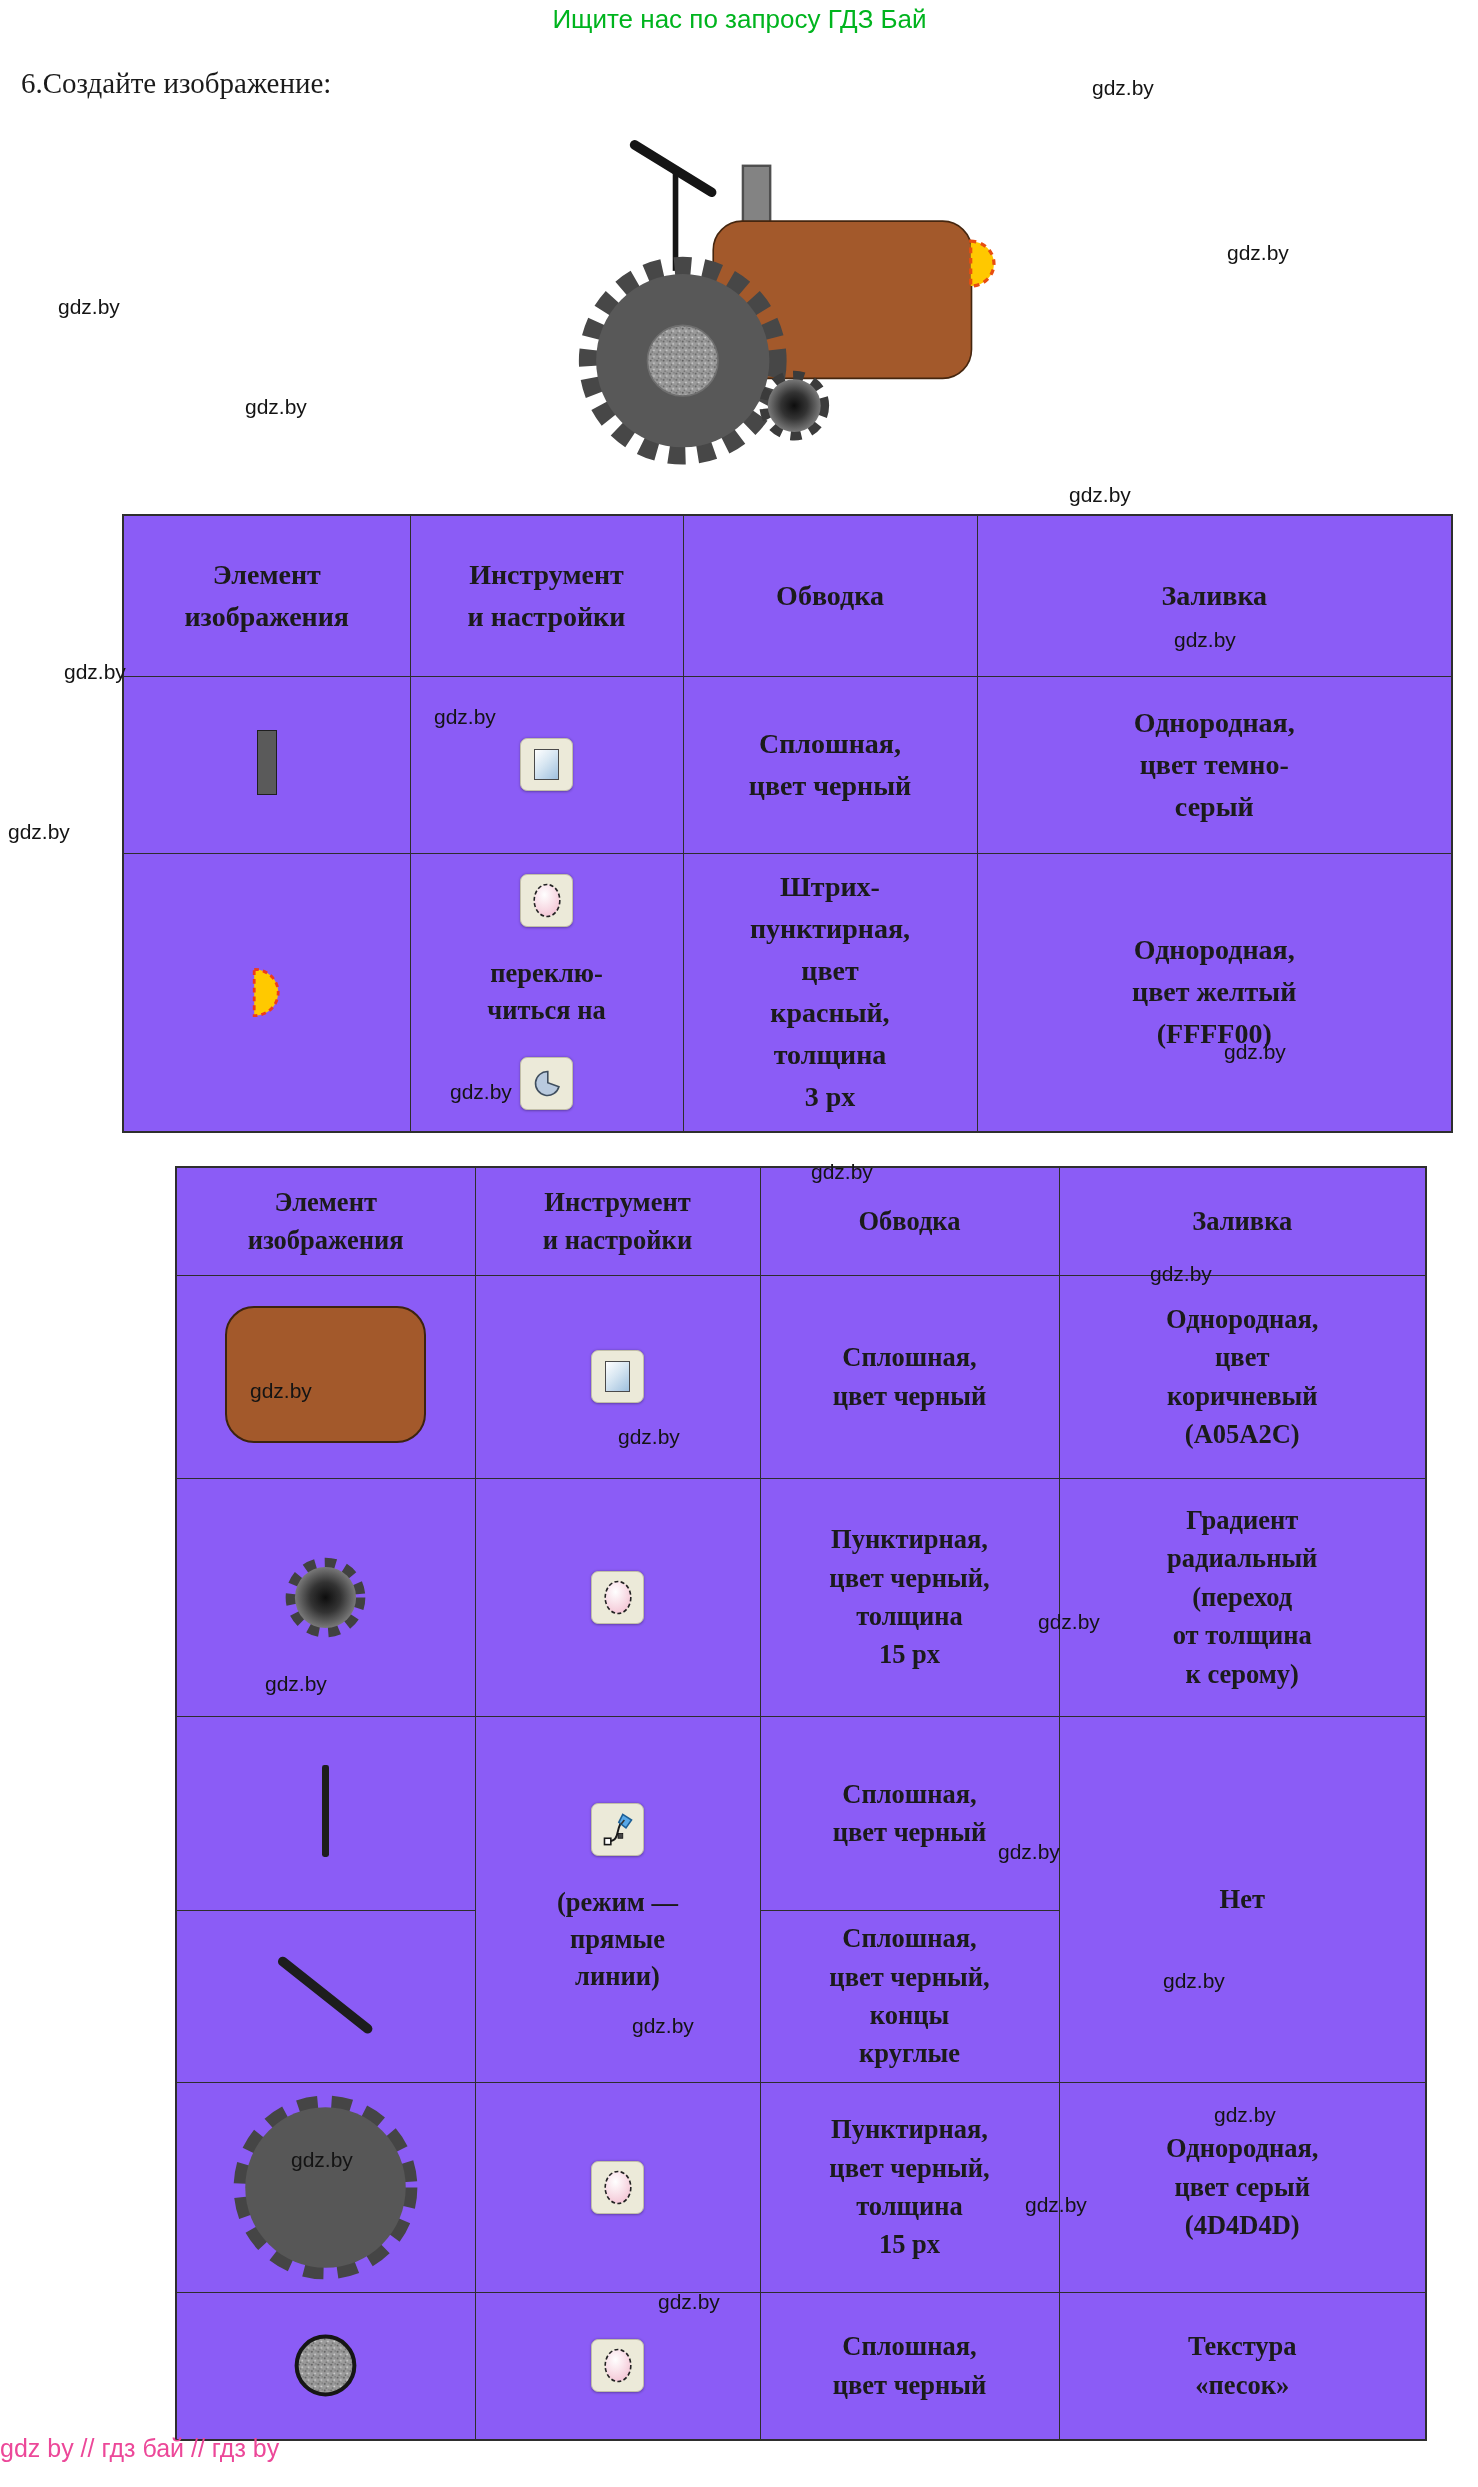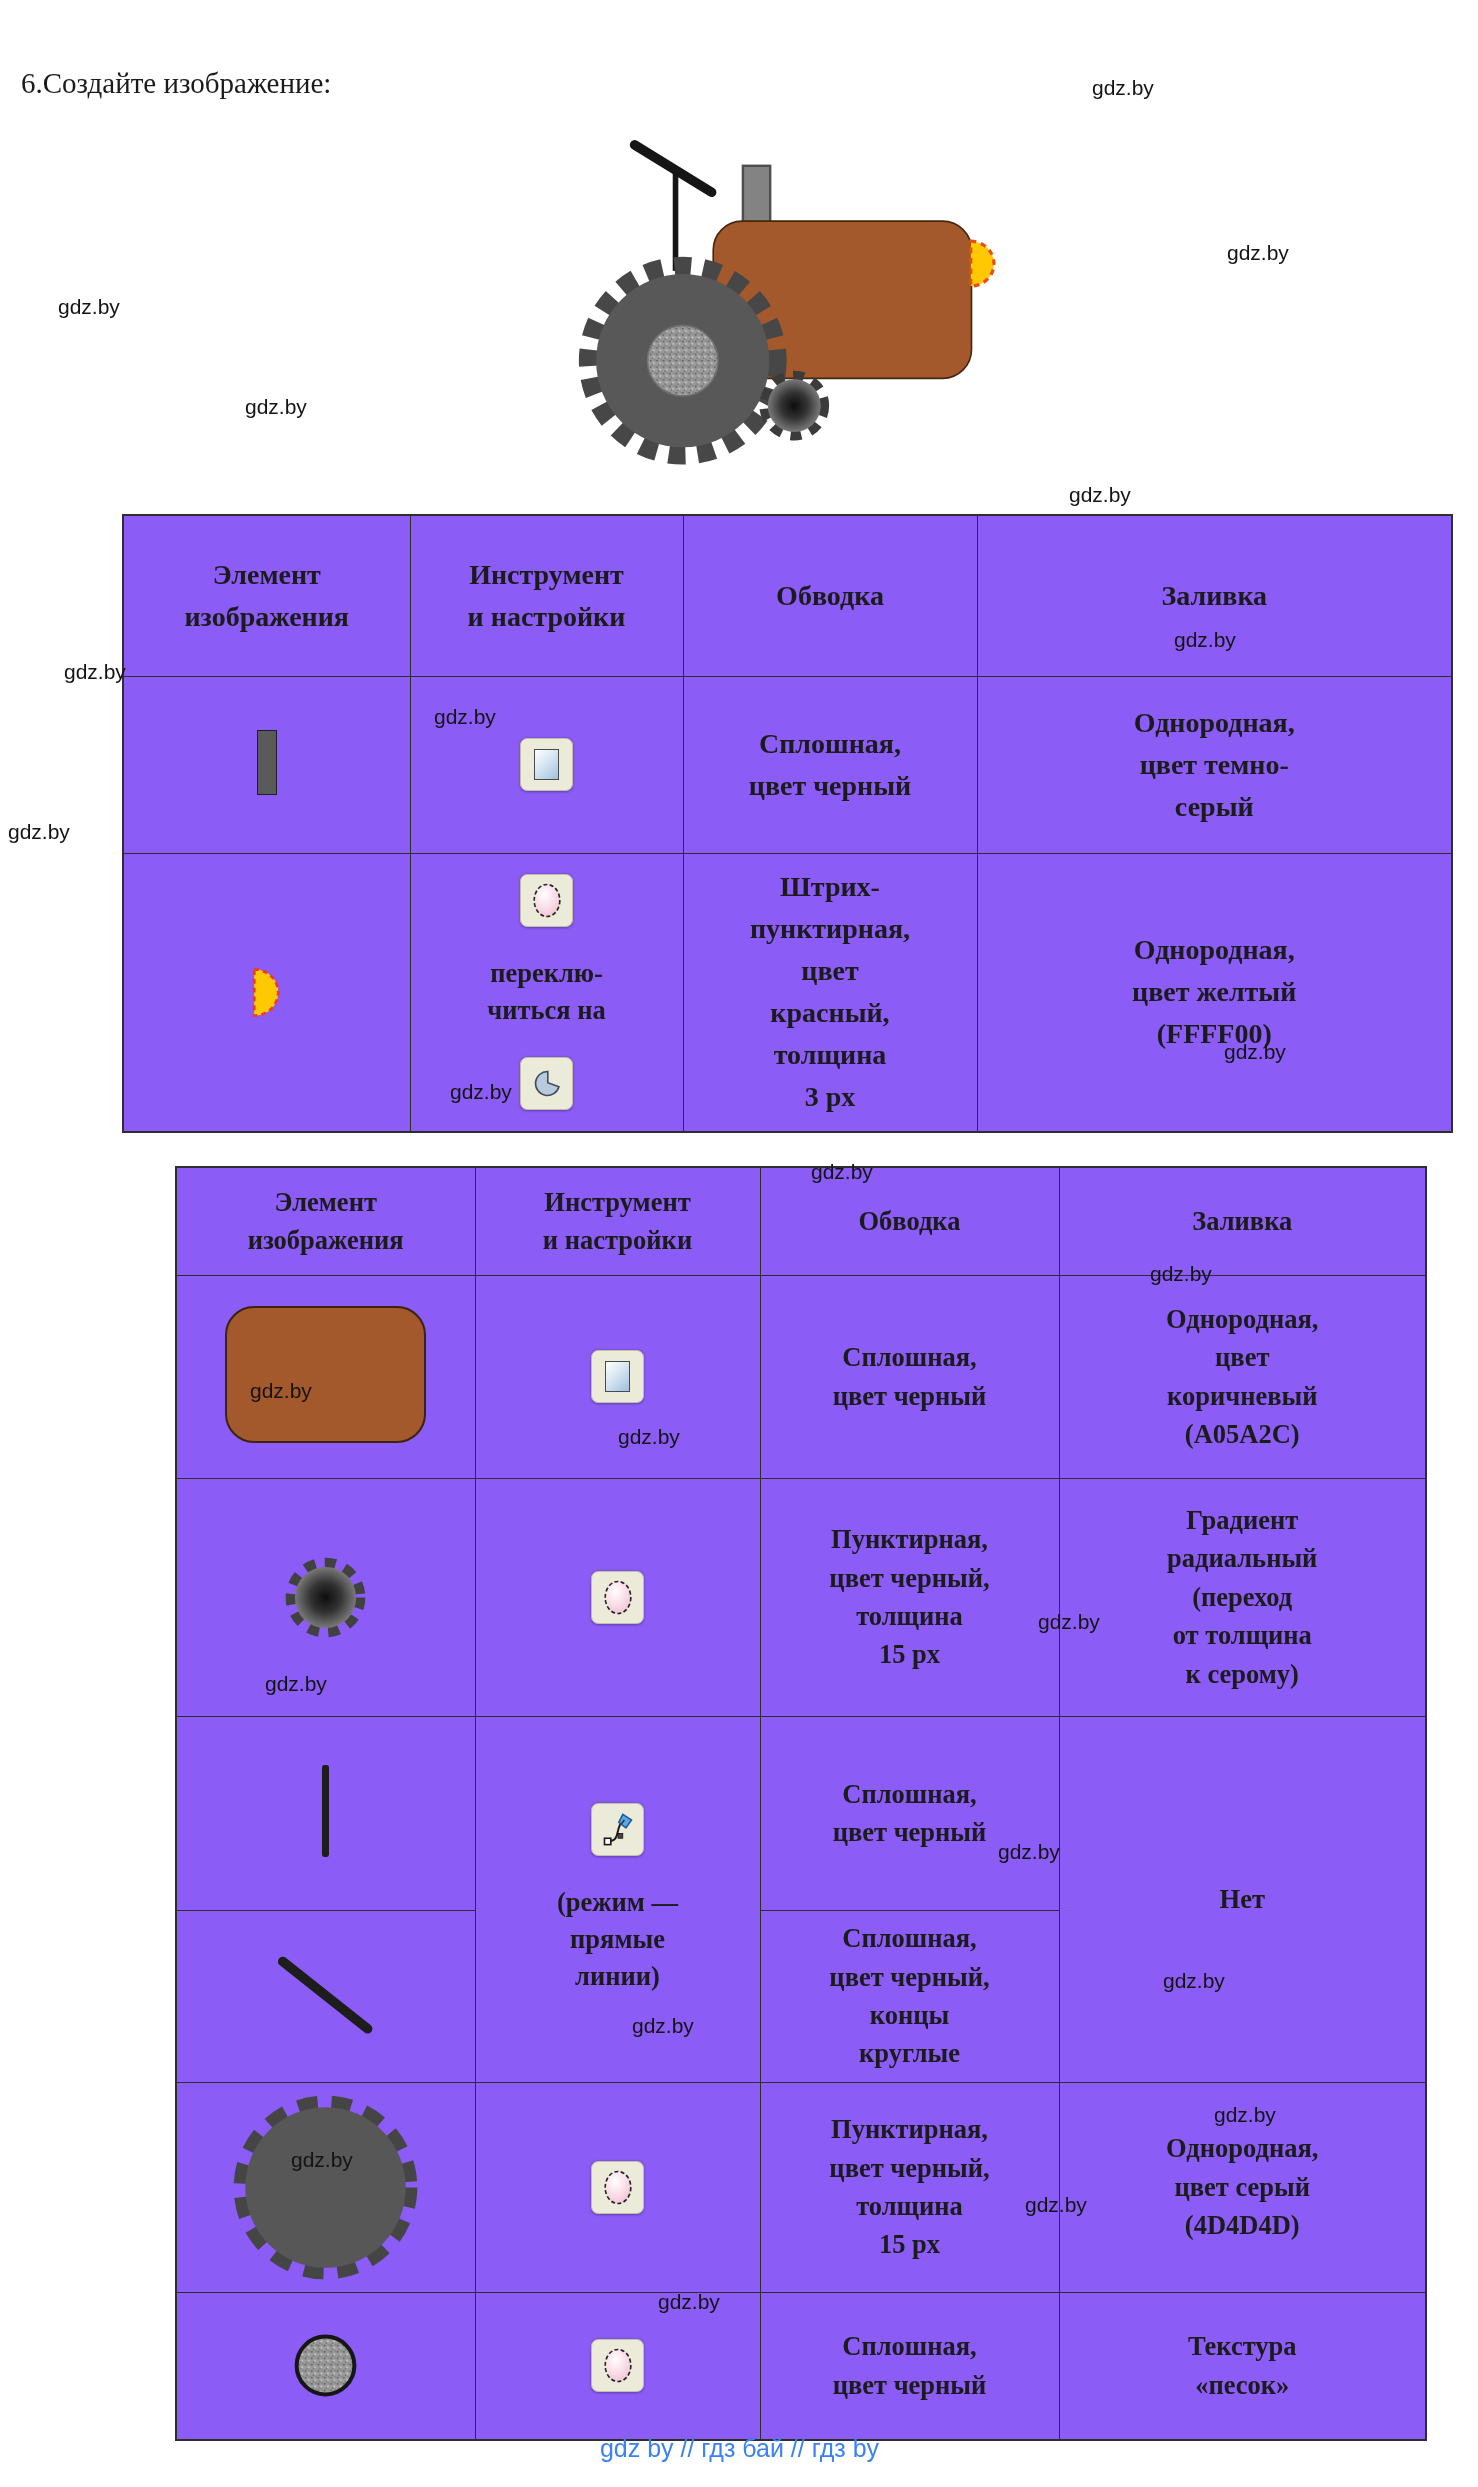--- a/index.html
+++ b/index.html
@@ -3,22 +3,22 @@
 <meta charset="utf-8">
 <style>
   html,body{margin:0;padding:0;background:#ffffff;}
   #page{position:relative;width:1479px;height:2487px;background:#ffffff;
         font-family:"Liberation Serif",serif;color:#1b1b1b;overflow:hidden;}
 
   .promo{position:absolute;top:4px;left:0;width:100%;text-align:center;
          font-family:"Liberation Sans",sans-serif;font-size:26px;color:#00b41e;}
   .title{position:absolute;left:21px;top:67px;font-size:29px;}
   .helper{position:absolute;left:24px;top:477px;font-size:39px;}
-  .footer{position:absolute;top:2434px;left:0;width:100%;text-align:center;
-          font-family:"Liberation Sans",sans-serif;font-size:25px;color:#3b82f6;}
+  .footer{position:absolute;top:2434px;left:0;width:100%;text-align:left;
+          font-family:"Liberation Sans",sans-serif;font-size:25px;color:#ec4899;}
   .wm{position:absolute;font-family:"Liberation Sans",sans-serif;font-size:21px;
       color:#141414;z-index:40;white-space:nowrap;}
 
   table.t{position:absolute;border-collapse:collapse;table-layout:fixed;background:#8b5cf6;
           border:2.4px solid #2e2e2e;}
   table.t td, table.t th{border:1.6px solid #2e2e2e;padding:0;}
   .th{font-weight:bold;font-size:28px;text-align:center;vertical-align:middle;line-height:1.25;}
   .cell{font-weight:600;text-align:center;vertical-align:middle;white-space:pre-line;}
   #t1 .cell{font-size:28px;line-height:1.5;}
   #t2 .cell{font-size:26.5px;line-height:1.45;}
@@ -58,20 +58,21 @@
       <pattern id="sandpat" width="8" height="8" patternUnits="userSpaceOnUse">
         <rect width="8" height="8" fill="#9b9b9b"></rect>
         <circle cx="2" cy="2" r="1.2" fill="#5e5e5e"></circle>
         <circle cx="6" cy="5" r="1.1" fill="#d2d2d2"></circle>
         <circle cx="4" cy="7" r="1" fill="#6f6f6f"></circle>
         <circle cx="7" cy="1" r="0.9" fill="#787878"></circle>
       </pattern>
     </defs>
   </svg>
 
+  <div class="promo">Ищите нас по запросу ГДЗ Бай</div>
 
   <div class="title">6.Создайте изображение:</div>
 
   <svg style="position:absolute;left:538px;top:96px" width="482" height="377" viewBox="670 120 600 470">
     <line x1="790" y1="181" x2="886" y2="240" stroke="#151515" stroke-width="12" stroke-linecap="round"></line>
     <line x1="841" y1="214" x2="841" y2="338" stroke="#151515" stroke-width="7"></line>
     <rect x="925" y="207" width="34" height="85" fill="#838383" stroke="#4f4f4f" stroke-width="3"></rect>
     <rect x="888" y="276" width="322" height="196" rx="36" fill="#a3592b" stroke="#45260f" stroke-width="2"></rect>
     <path d="M 1209 301 A 29 28 0 0 1 1209 357 Z" fill="#ffc800" stroke="#e84d10" stroke-width="4" stroke-dasharray="7 6"></path>
     <g>

